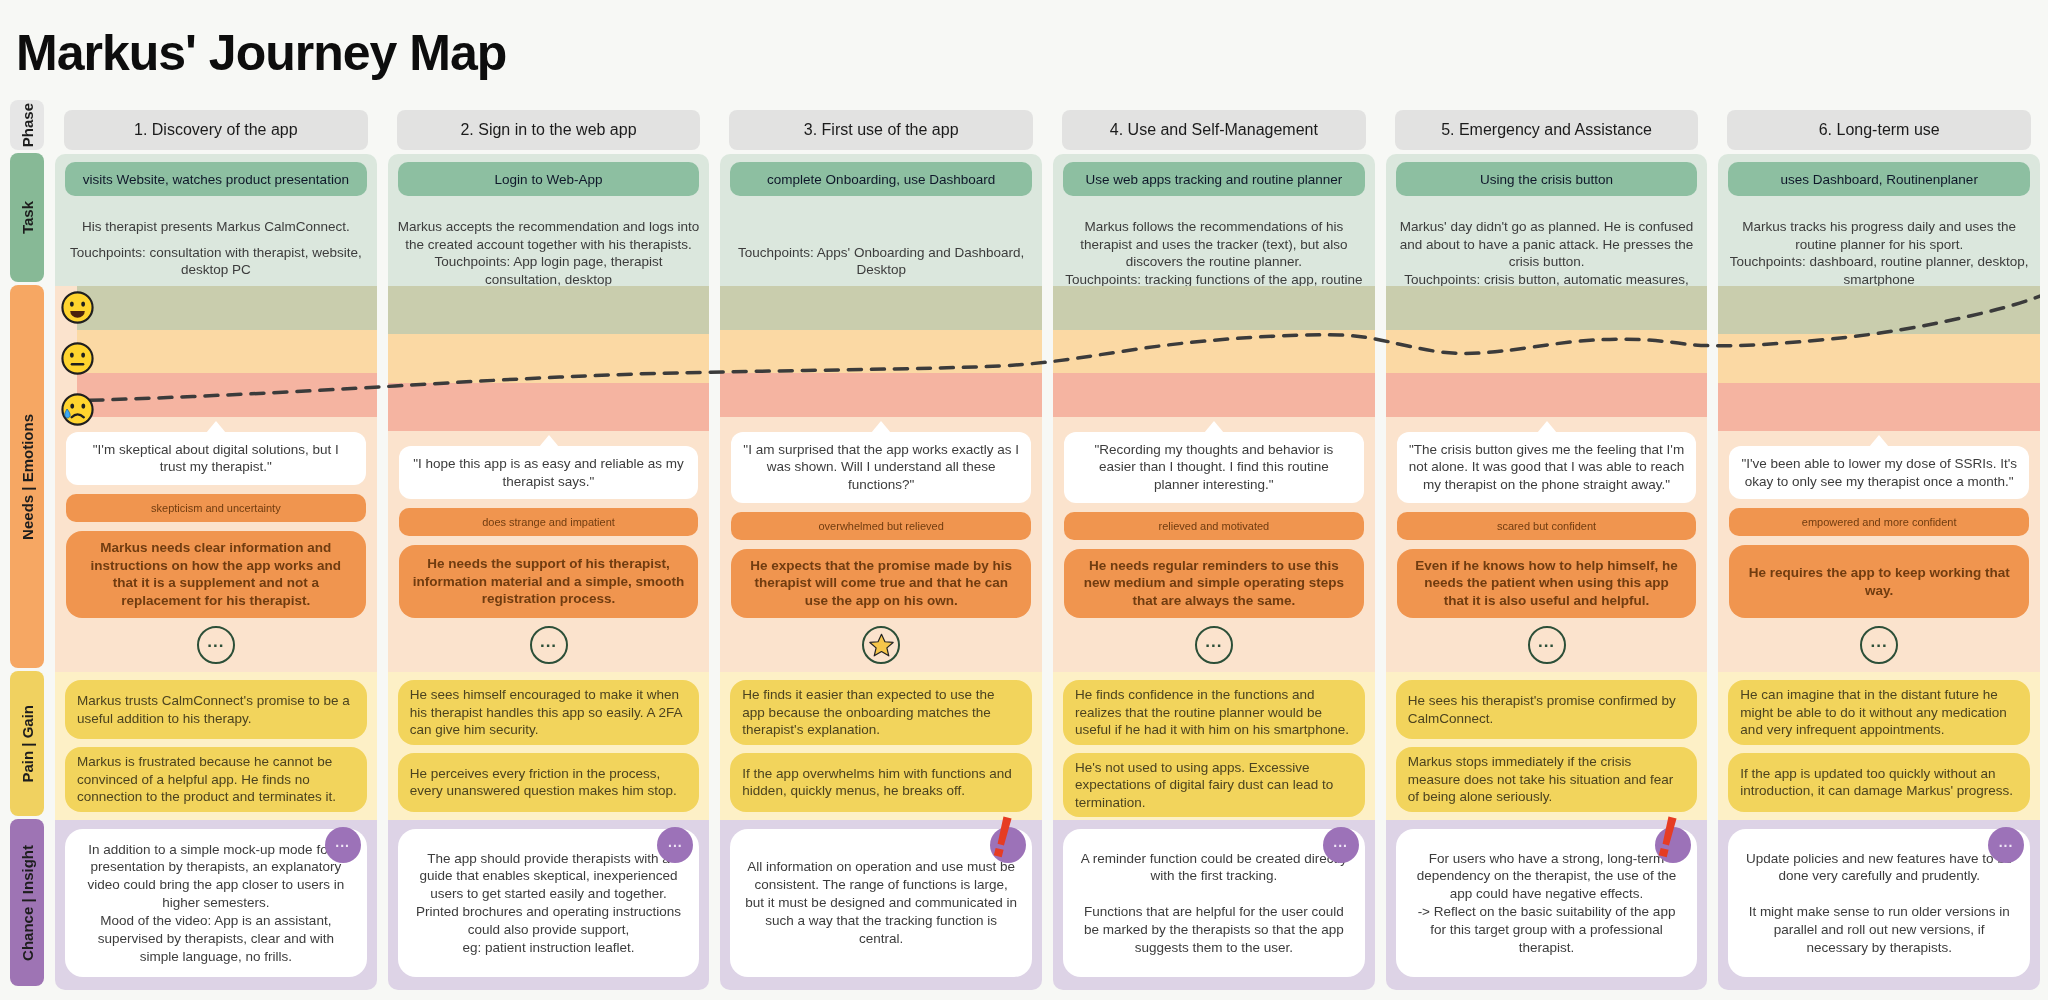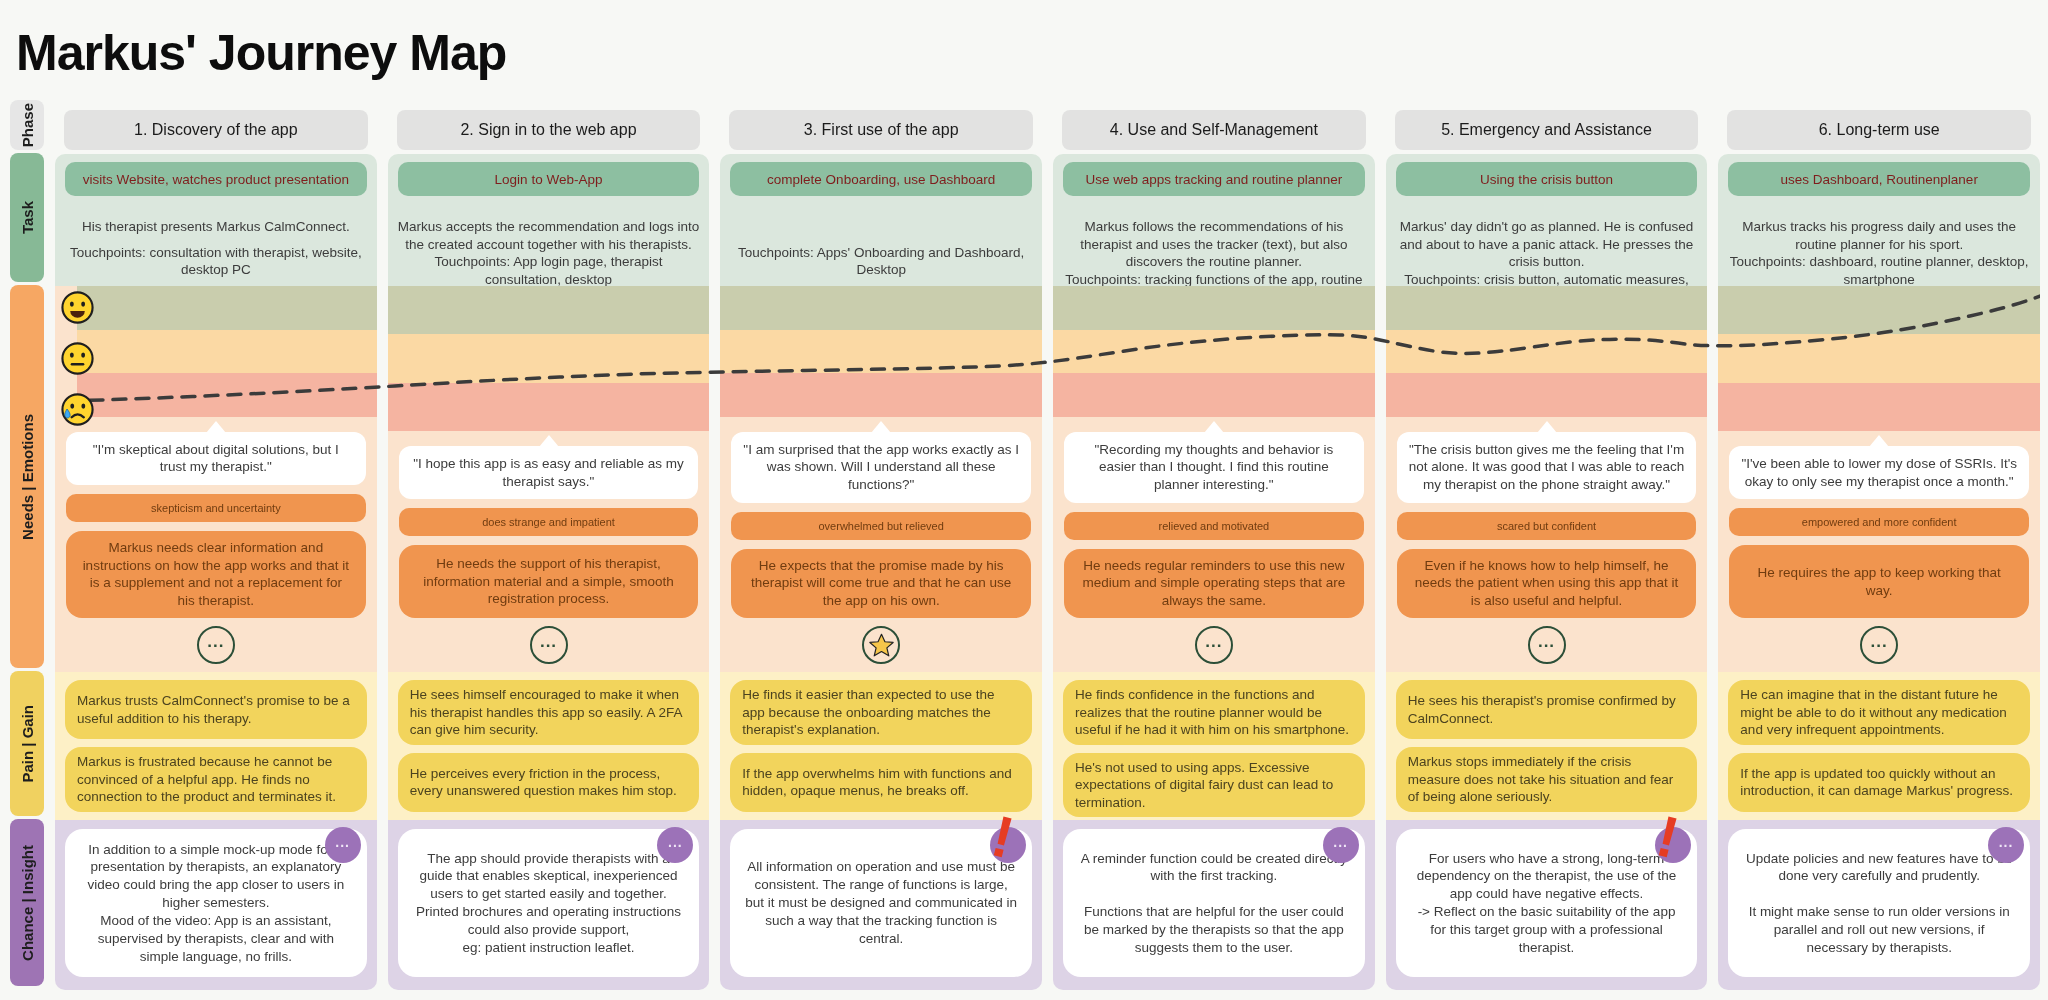--- a/index.html
+++ b/index.html
@@ -18,42 +18,42 @@
   .rl-chance{height:167px;background:#9e74b4;}
   
   .column{flex:1;display:flex;flex-direction:column;min-width:0;}
   .phase-wrap{height:50px;margin-bottom:4px;display:flex;justify-content:center;align-items:flex-end;}
   .phase-pill{width:calc(100% - 18px);height:40px;margin-top:2px;background:#e2e2e1;border-radius:8px;
               display:flex;align-items:center;justify-content:center;font-size:16px;color:#1b1b1b;}
   .panel{width:100%;box-sizing:border-box;}
   .panel.task{height:132px;background:#dbe7dd;border-radius:10px 10px 0 0;padding:8px 10px 7px;
               display:flex;flex-direction:column;}
   .task-pill{background:#8dbfa1;border-radius:10px;min-height:22px;padding:6px 10px;display:flex;align-items:center;
-             justify-content:center;text-align:center;font-size:13.5px;color:#7f1d1d;}
+             justify-content:center;text-align:center;font-size:13.5px;color:#0f172a;}
   .task-desc{margin-top:22px;font-size:13.5px;line-height:1.3;text-align:center;color:#3c3c3c;}
   .task-touch{margin-top:auto;font-size:13.5px;line-height:1.3;text-align:center;color:#3c3c3c;}
   .panel.emotions{height:386px;background:#fbe3cd;position:relative;display:flex;flex-direction:column;}
   .bands{height:145px;display:flex;flex-direction:column;}
   .band{flex:1;}
   .b1{background:#c9cdad;}
   .b2{background:#fbd9a4;}
   .b3{background:#f5b4a1;}
   .has-emojis .bands{margin-left:22px;}
   .emoji-col{display:none;position:absolute;left:3px;top:0;width:38px;height:145px;
              flex-direction:column;align-items:center;justify-content:space-between;padding:4px 0;box-sizing:border-box;z-index:6;}
   .has-emojis .emoji-col{display:flex;}
   .em-content{flex:1;display:flex;flex-direction:column;padding:9px 11px 6px;box-sizing:border-box;}
   .bubble{position:relative;background:#ffffff;border-radius:12px;padding:9px 12px;font-size:13.5px;line-height:1.3;
           text-align:center;color:#3c3c3c;margin-bottom:9px;margin-top:6px;}
   .bubble::before{content:"";position:absolute;top:-11px;left:50%;margin-left:-10px;border-left:10px solid transparent;
           border-right:10px solid transparent;border-bottom:12px solid #ffffff;}
   .feeling{background:#f0954f;border-radius:10px;padding:8px 10px;font-size:11px;text-align:center;
            color:#703c10;margin-bottom:9px;}
   .needs{flex:1;background:#f0954f;border-radius:16px;padding:8px 14px;font-size:13.5px;line-height:1.32;
-         display:flex;align-items:center;justify-content:center;text-align:center;color:#703c10;}
+         display:flex;align-items:center;justify-content:center;text-align:center;color:#703c10;font-weight:bold;}
   .marker{margin:8px auto 2px;width:38px;height:38px;box-sizing:border-box;border:2px solid #2c4f38;border-radius:50%;
           display:flex;align-items:center;justify-content:center;background:transparent;}
   .marker .dots{color:#2c4f38;font-size:17px;font-weight:bold;letter-spacing:1px;line-height:0;margin-top:-7px;}
   .marker .star-svg{display:none;}
   .marker.star .star-svg{display:block;}
   .panel.pain{height:148px;background:#fdf0c6;padding:8px 10px;display:flex;flex-direction:column;gap:8px;}
   .pain-box{flex:1;background:#f2d45c;border-radius:16px;padding:6px 12px;display:flex;align-items:center;
             justify-content:center;font-size:13.5px;line-height:1.3;color:#4c431f;}
   .panel.chance{height:170px;background:#ddd3e6;border-radius:0 0 10px 10px;padding:9px 10px 13px;position:relative;}
   .chance-box{background:#ffffff;border-radius:18px;height:100%;box-sizing:border-box;padding:10px 14px;
@@ -215,21 +215,21 @@
         <div class="marker star">
 
           <svg class="star-svg" width="27" height="27" viewBox="0 0 36 36">
             <polygon points="18,3 22.6,13 33.5,13.9 25.2,21.2 27.7,31.8 18,26.1 8.3,31.8 10.8,21.2 2.5,13.9 13.4,13" fill="#f7c64a" stroke="#222222" stroke-width="1.6" stroke-linejoin="round"></polygon>
           </svg>
         </div>
       </div>
     </div>
     <div class="panel pain">
       <div class="pain-box">He finds it easier than expected to use the app because the onboarding matches the therapist's explanation.</div>
-      <div class="pain-box">If the app overwhelms him with functions and hidden, opaque menus, he breaks off.</div>
+      <div class="pain-box">If the app overwhelms him with functions and hidden, quickly menus, he breaks off.</div>
     </div>
     <div class="panel chance">
       <div class="chance-box">All information on operation and use must be consistent. The range of functions is large, but it must be designed and communicated in such a way that the tracking function is central.</div>
       <div class="chance-badge excl">
 
         <span class="excl-mark">!</span>
       </div>
     </div>
   </div>
 

